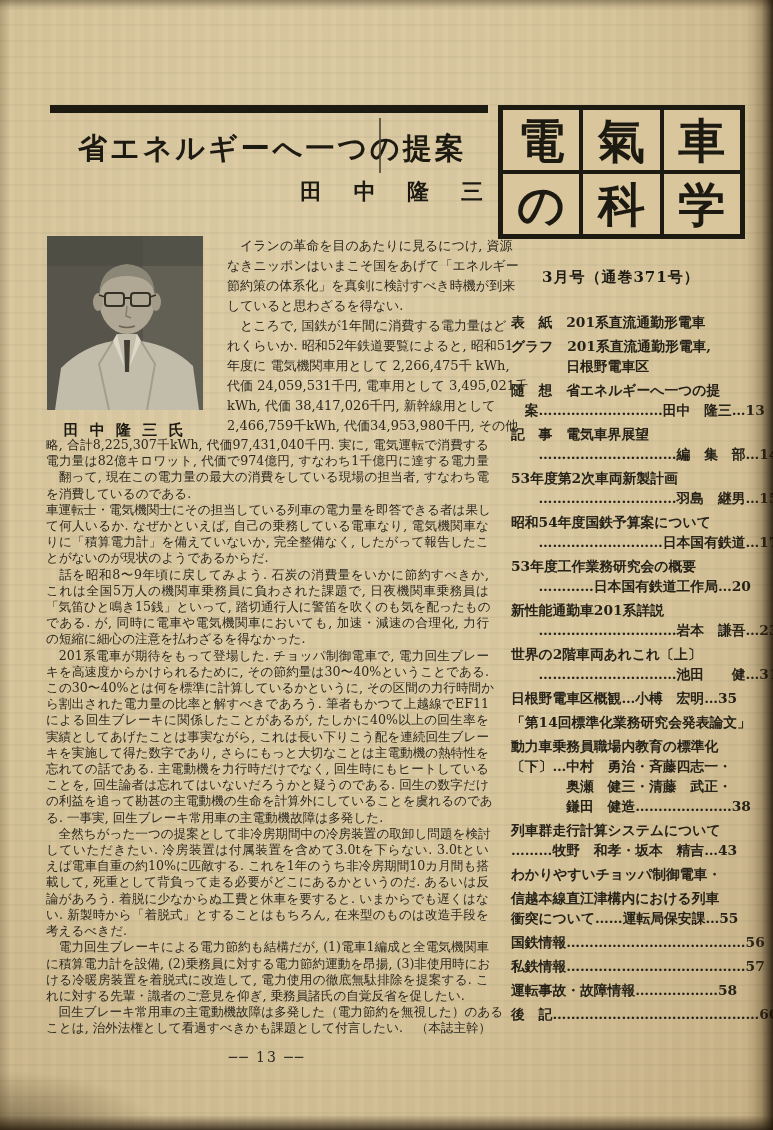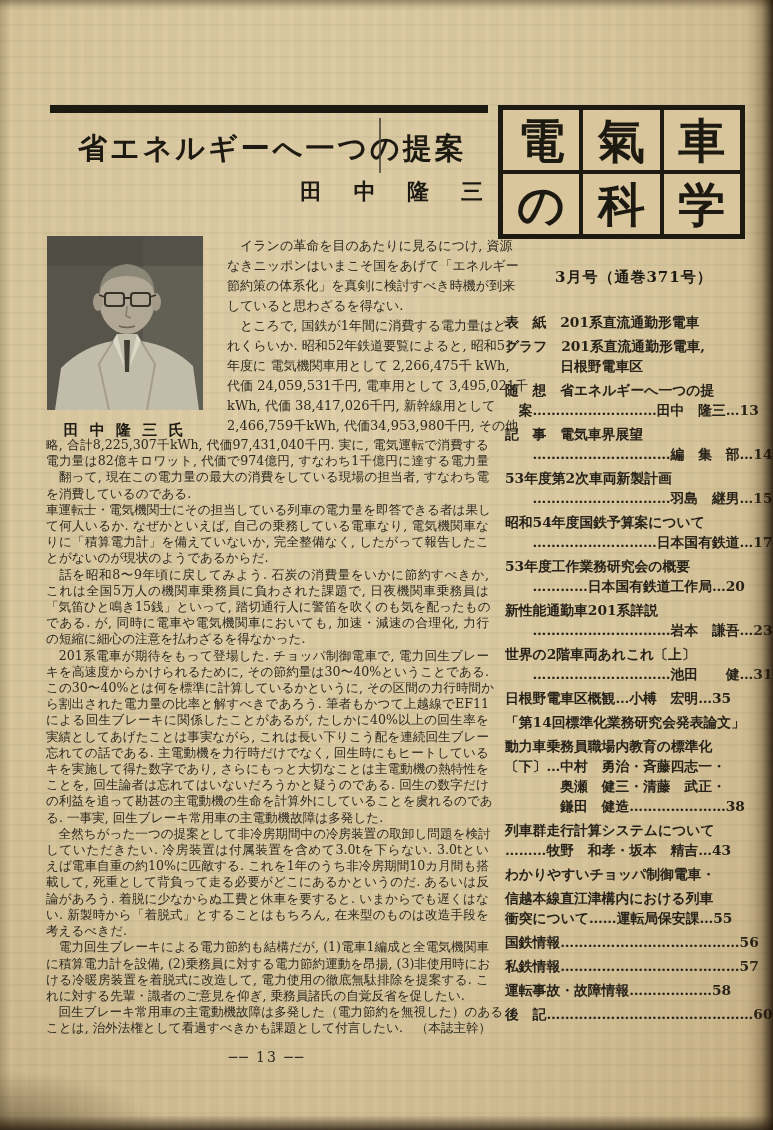--- a/index.html
+++ b/index.html
@@ -73,24 +73,24 @@
     gap:4px;background:var(--heavy);border:5px solid var(--heavy);
   }
   .logo .cell{
     background:var(--paper);
     display:flex;align-items:center;justify-content:center;
     font-size:47px;font-weight:800;color:var(--heavy);line-height:1;
     font-family:"DejaVu Serif","Liberation Serif",serif;
   }
   .issue{
     position:absolute;left:44px;top:168px;font-size:15px;font-weight:700;
-    letter-spacing:1px;color:var(--heavy);white-space:nowrap;margin-left:13px;
+    letter-spacing:1px;color:var(--heavy);white-space:nowrap;
   }
   .toc{position:absolute;left:7px;top:212px;width:244px;font-size:13.8px;line-height:20px;font-weight:600;color:#262218;}
-  .toc-line{white-space:nowrap;}
+  .toc-line{white-space:nowrap;margin-left:6px;}
   .toc-line.new{margin-top:4px;}
 </style>
 </head>
 <body>
 
 <div class="bleed"></div>
 
 <div class="left-col">
   <div class="title-rule"></div>
   <h1 class="article-title">省エネルギーへ一つの提案</h1>
@@ -160,22 +160,22 @@
       <div class="bline">これは全国5万人の機関車乗務員に負わされた課題で, 日夜機関車乗務員は</div>
       <div class="bline">「気笛ひと鳴き15銭」といって, 踏切通行人に警笛を吹くのも気を配ったもの</div>
       <div class="bline">である. が, 同時に電車や電気機関車においても, 加速・減速の合理化, 力行</div>
       <div class="bline e">の短縮に細心の注意を払わざるを得なかった.</div>
       <div class="bline">　201系電車が期待をもって登場した. チョッパ制御電車で, 電力回生ブレー</div>
       <div class="bline">キを高速度からかけられるために, その節約量は30〜40%ということである.</div>
       <div class="bline">この30〜40%とは何を標準に計算しているかというに, その区間の力行時間か</div>
       <div class="bline">ら割出された電力量の比率と解すべきであろう. 筆者もかつて上越線でEF11</div>
       <div class="bline">による回生ブレーキに関係したことがあるが, たしかに40%以上の回生率を</div>
       <div class="bline">実績としてあげたことは事実ながら, これは長い下りこう配を連続回生ブレー</div>
+      <div class="bline">キを実施して得た数字であり, さらにもっと大切なことは主電動機の熱特性を</div>
       <div class="bline">忘れての話である. 主電動機を力行時だけでなく, 回生時にもヒートしている</div>
-      <div class="bline">キを実施して得た数字であり, さらにもっと大切なことは主電動機の熱特性を</div>
       <div class="bline">ことを, 回生論者は忘れてはいないだろうかと疑うのである. 回生の数字だけ</div>
       <div class="bline">の利益を追って勘甚の主電動機の生命を計算外にしていることを虞れるのであ</div>
       <div class="bline e">る. 一事実, 回生ブレーキ常用車の主電動機故障は多発した.</div>
       <div class="bline">　全然ちがった一つの提案として非冷房期間中の冷房装置の取卸し問題を検討</div>
       <div class="bline">していただきたい. 冷房装置は付属装置を含めて3.0tを下らない. 3.0tとい</div>
       <div class="bline">えば電車自重の約10%に匹敵する. これを1年のうち非冷房期間10カ月間も搭</div>
       <div class="bline">載して, 死重として背負って走る必要がどこにあるかというのだ. あるいは反</div>
       <div class="bline">論があろう. 着脱に少なからぬ工費と休車を要すると. いまからでも遅くはな</div>
       <div class="bline">い. 新製時から「着脱式」とすることはもちろん, 在来型のものは改造手段を</div>
       <div class="bline e">考えるべきだ.</div>

